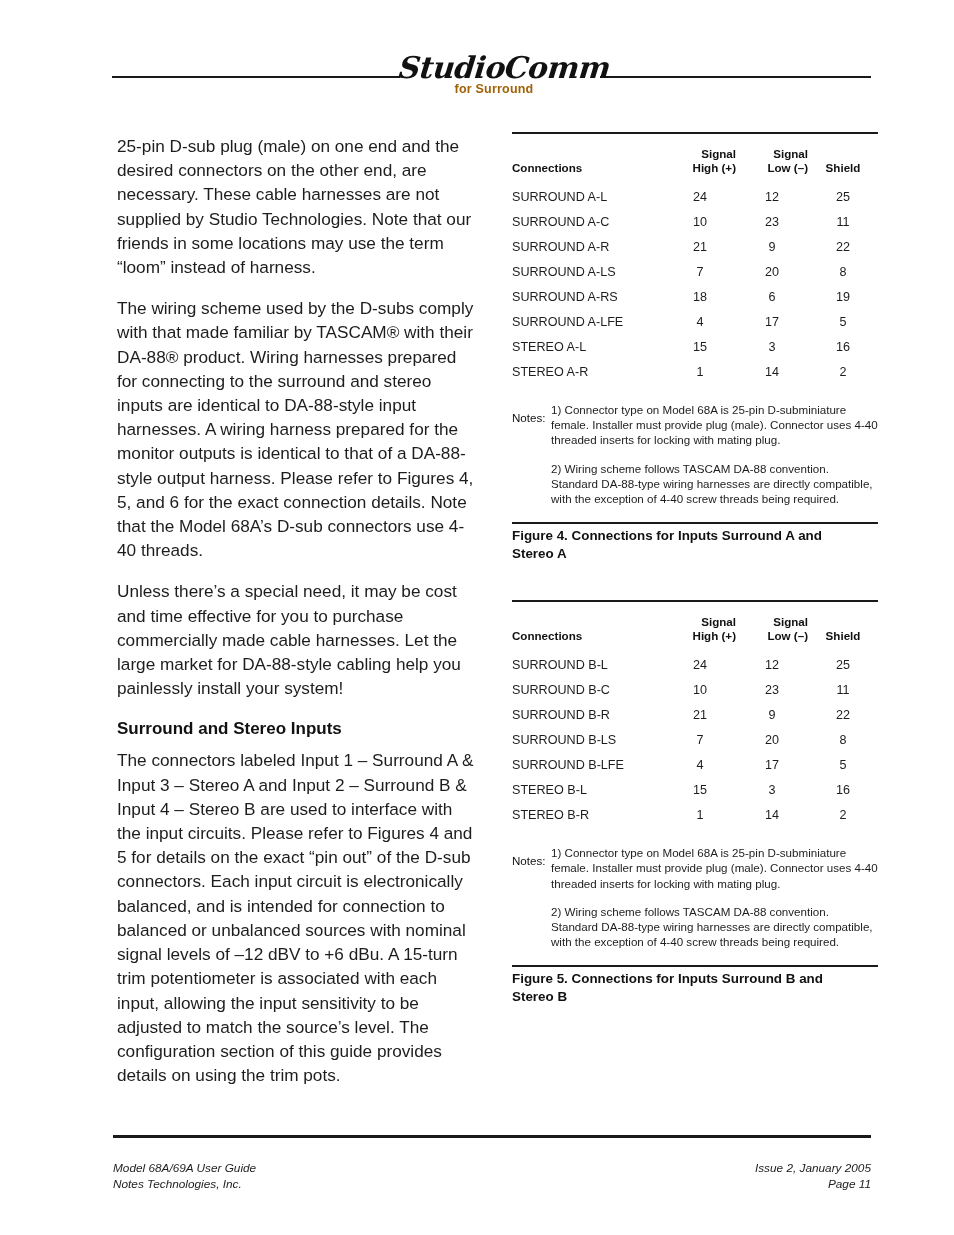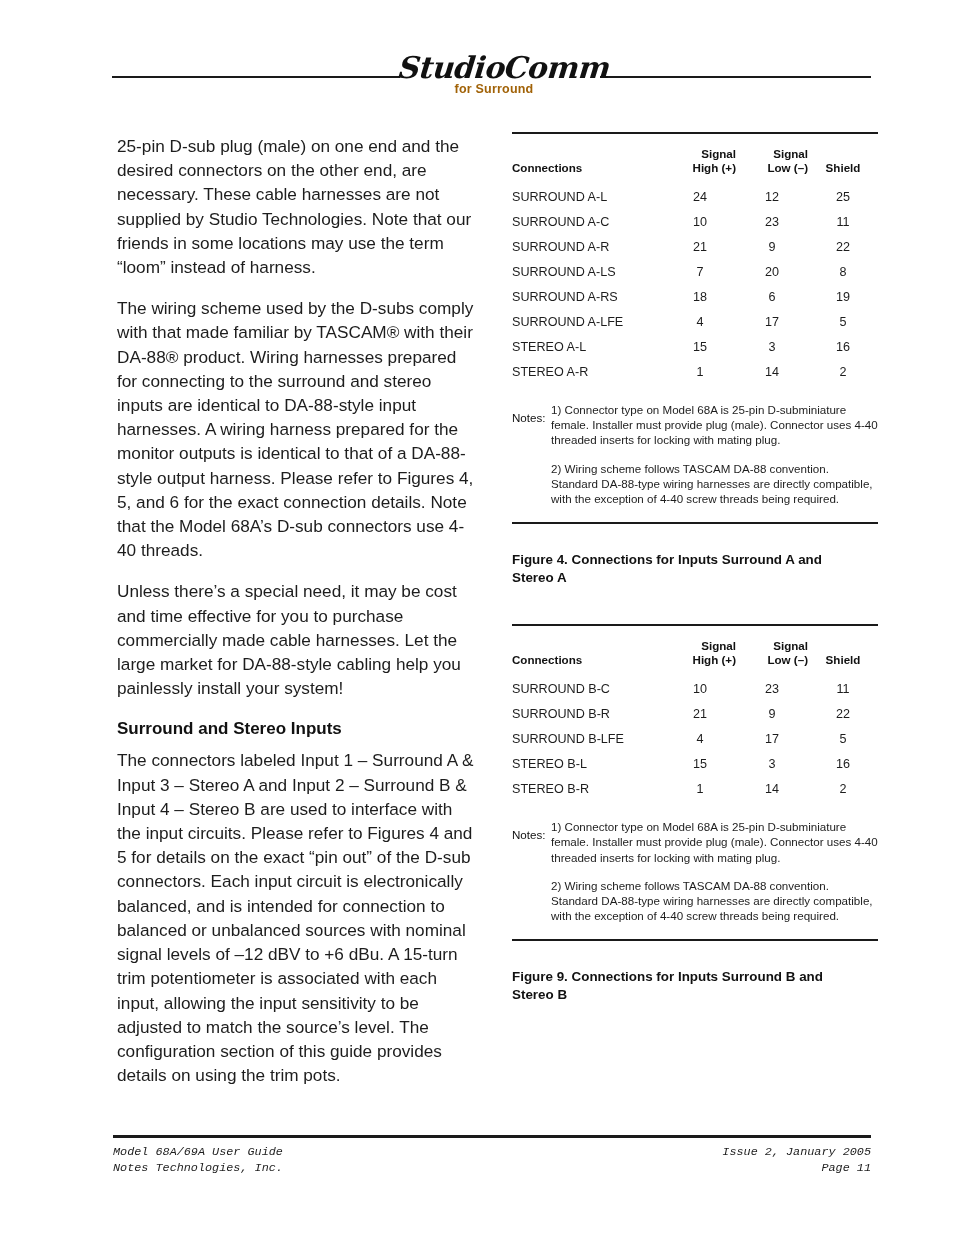--- a/index.html
+++ b/index.html
@@ -180,21 +180,21 @@
     left: 0;
     top: 8px;
     font-weight: 400;
     color: #111111;
   }
   .notes-item { margin: 0; }
 
   .notes-tail { padding-left: 39px; margin-top: 13px; }
 
   .fig-caption {
-    margin-top: 27px;
+    margin-top: 3px;
     font-size: 13.4px;
     line-height: 17.5px;
     font-weight: 700;
     color: #111111;
     width: 352px;
     font-family: "Liberation Sans", sans-serif;
   }
 
   .fig-spacer-rule { margin-top: 16px; }
 
@@ -213,21 +213,22 @@
   .footer-cols {
     display: flex;
     justify-content: space-between;
     margin-top: 7px;
   }
   .footer-left, .footer-right {
     font-size: 11.8px;
     line-height: 15.6px;
     font-style: italic;
     color: #1d1d1d;
-    font-family: Liberation Mono, monospace;
+    font-family: Liberation Sans, sans-serif;
+    margin-top: 16px;
   }
   .footer-right { text-align: right; }
   .footer-line { display: block; }
 </style>
 </head>
 <body>
 
 <div class="page">
 
   <div class="masthead">
@@ -358,30 +359,42 @@
               <span>Low (–)</span>
             </th>
             <th class="th-shield">
               <span></span><br>
               <span>Shield</span>
             </th>
           </tr>
         </thead>
         <tbody>
           <tr>
+            <td class="td-conn">SURROUND B-L</td>
+            <td class="td-num">24</td>
+            <td class="td-num">12</td>
+            <td class="td-num">25</td>
+          </tr>
+          <tr>
             <td class="td-conn">SURROUND B-C</td>
             <td class="td-num">10</td>
             <td class="td-num">23</td>
             <td class="td-num">11</td>
           </tr>
           <tr>
             <td class="td-conn">SURROUND B-R</td>
             <td class="td-num">21</td>
             <td class="td-num">9</td>
             <td class="td-num">22</td>
+          </tr>
+          <tr>
+            <td class="td-conn">SURROUND B-LS</td>
+            <td class="td-num">7</td>
+            <td class="td-num">20</td>
+            <td class="td-num">8</td>
           </tr>
           <tr>
             <td class="td-conn">SURROUND B-LFE</td>
             <td class="td-num">4</td>
             <td class="td-num">17</td>
             <td class="td-num">5</td>
           </tr>
           <tr>
             <td class="td-conn">STEREO B-L</td>
             <td class="td-num">15</td>
@@ -401,21 +414,21 @@
         <div class="notes-row">
           <span class="notes-label">Notes:</span>
           <p class="notes-item">1) Connector type on Model 68A is 25-pin D-subminiature female. Installer must provide plug (male). Connector uses 4-40 threaded inserts for locking with mating plug.</p>
         </div>
         <div class="notes-tail">
           <p class="notes-item">2) Wiring scheme follows TASCAM DA-88 convention. Standard DA-88-type wiring harnesses are directly compatible, with the exception of 4-40 screw threads being required.</p>
         </div>
       </div>
 
       <div class="fig-rule-bottom fig-spacer-rule"></div>
-      <div class="fig-caption">Figure 9. Connections for Inputs Surround B and Stereo B</div>
+      <div class="fig-caption">Figure 5. Connections for Inputs Surround B and Stereo B</div>
     </div>
 
   </div>
 
   <div class="footer">
     <div class="footer-rule"></div>
     <div class="footer-cols">
       <div class="footer-left">
         <span class="footer-line">Model 68A/69A User Guide</span>
         <span class="footer-line">Notes Technologies, Inc.</span>

